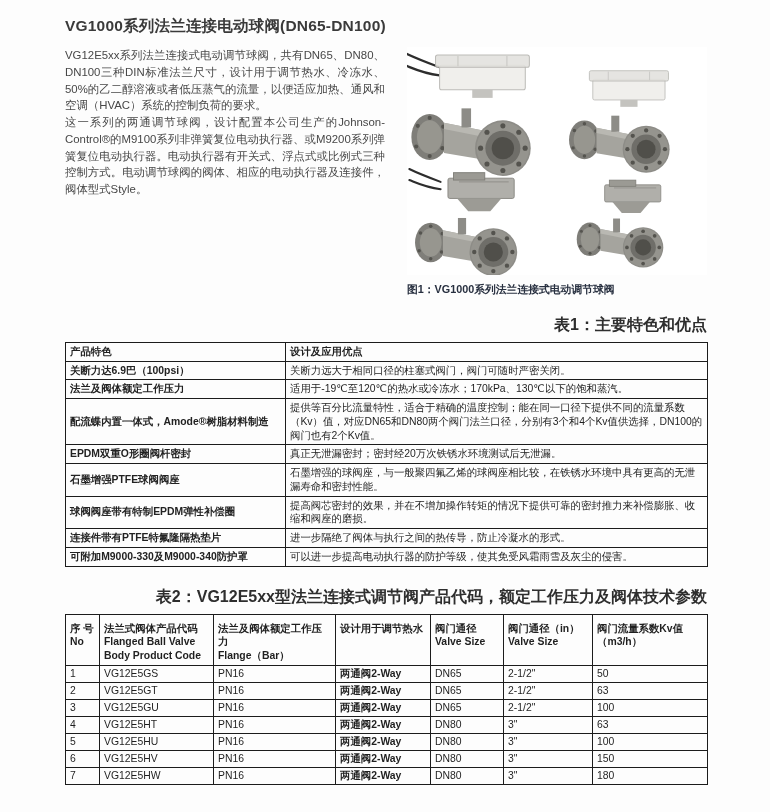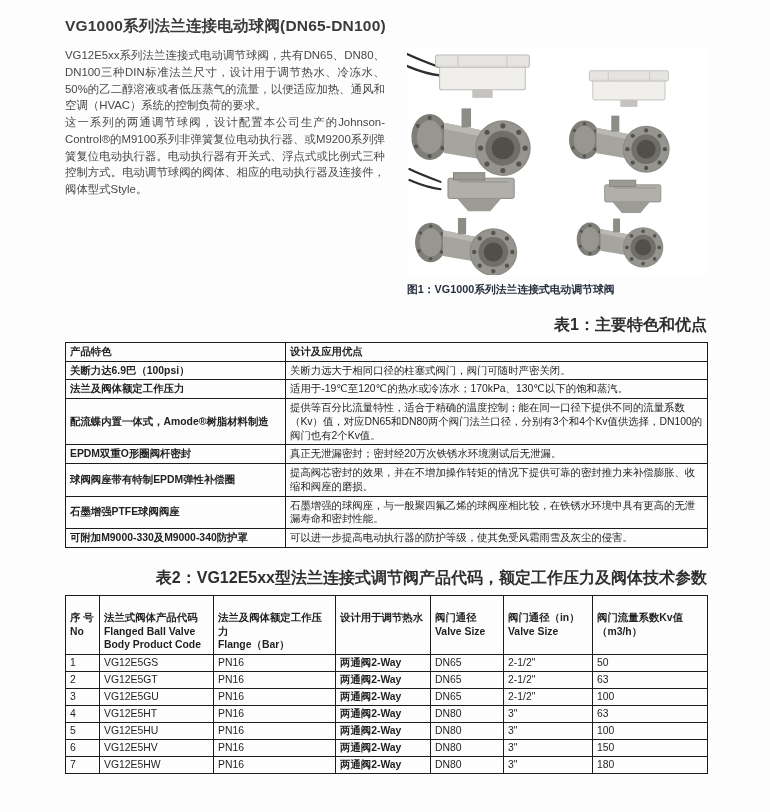--- a/index.html
+++ b/index.html
@@ -29,21 +29,21 @@
   .t2-wrap{margin-top:20px;}
   table{border-collapse:collapse;width:642px;table-layout:fixed;}
   th,td{
     border:1px solid #1c1c1c;
     font-size:10.4px;line-height:1.32;color:#1f1f1f;
     padding:2px 4px;text-align:left;vertical-align:middle;
     word-break:break-word;
   }
   #table1 th{font-weight:bold;}
   #table1 td:first-child{font-weight:bold;color:#222;}
-  #table2 th{font-weight:bold;white-space:pre-line;vertical-align:top;padding-top:15px;}
+  #table2 th{font-weight:bold;white-space:pre-line;vertical-align:top;padding-top:7px;}
   #table2 td{height:14px;padding:1px 4px;}
   #table2 td.style-cell{font-weight:bold;margin-top:36px;}
 </style>
 </head>
 <body>
 
 <div class="page">
 
   <h1 class="page-title">VG1000系列法兰连接电动球阀(DN65-DN100)</h1>
 
@@ -150,26 +150,30 @@
           </tr>
           <tr>
             <td>配流蝶内置一体式，Amode®树脂材料制造</td>
             <td>提供等百分比流量特性，适合于精确的温度控制；能在同一口径下提供不同的流量系数（Kv）值，对应DN65和DN80两个阀门法兰口径，分别有3个和4个Kv值供选择，DN100的阀门也有2个Kv值。</td>
           </tr>
           <tr>
             <td>EPDM双重O形圈阀杆密封</td>
             <td>真正无泄漏密封；密封经20万次铁锈水环境测试后无泄漏。</td>
           </tr>
           <tr>
+            <td>石墨增强PTFE球阀阀座</td>
+            <td>石墨增强的球阀座，与一般聚四氟乙烯的球阀座相比较，在铁锈水环境中具有更高的无泄漏寿命和密封性能。</td>
+          </tr>
+          <tr>
             <td>球阀阀座带有特制EPDM弹性补偿圈</td>
             <td>提高阀芯密封的效果，并在不增加操作转矩的情况下提供可靠的密封推力来补偿膨胀、收缩和阀座的磨损。</td>
           </tr>
           <tr>
-            <td>石墨增强PTFE球阀阀座</td>
-            <td>石墨增强的球阀座，与一般聚四氟乙烯的球阀座相比较，在铁锈水环境中具有更高的无泄漏寿命和密封性能。</td>
+            <td>连接件带有PTFE特氟隆隔热垫片</td>
+            <td>进一步隔绝了阀体与执行之间的热传导，防止冷凝水的形式。</td>
           </tr>
           <tr>
             <td>可附加M9000-330及M9000-340防护罩</td>
             <td>可以进一步提高电动执行器的防护等级，使其免受风霜雨雪及灰尘的侵害。</td>
           </tr>
         </tbody>
     </table>
   </div>
 
   <div class="t2-wrap">

